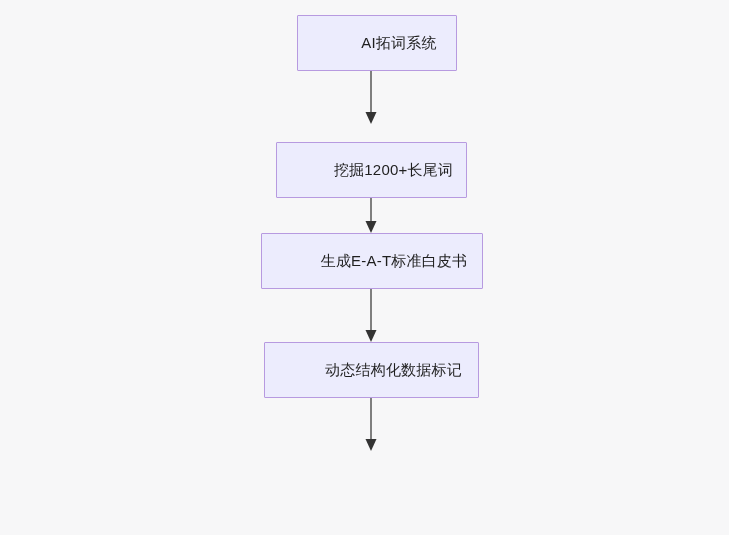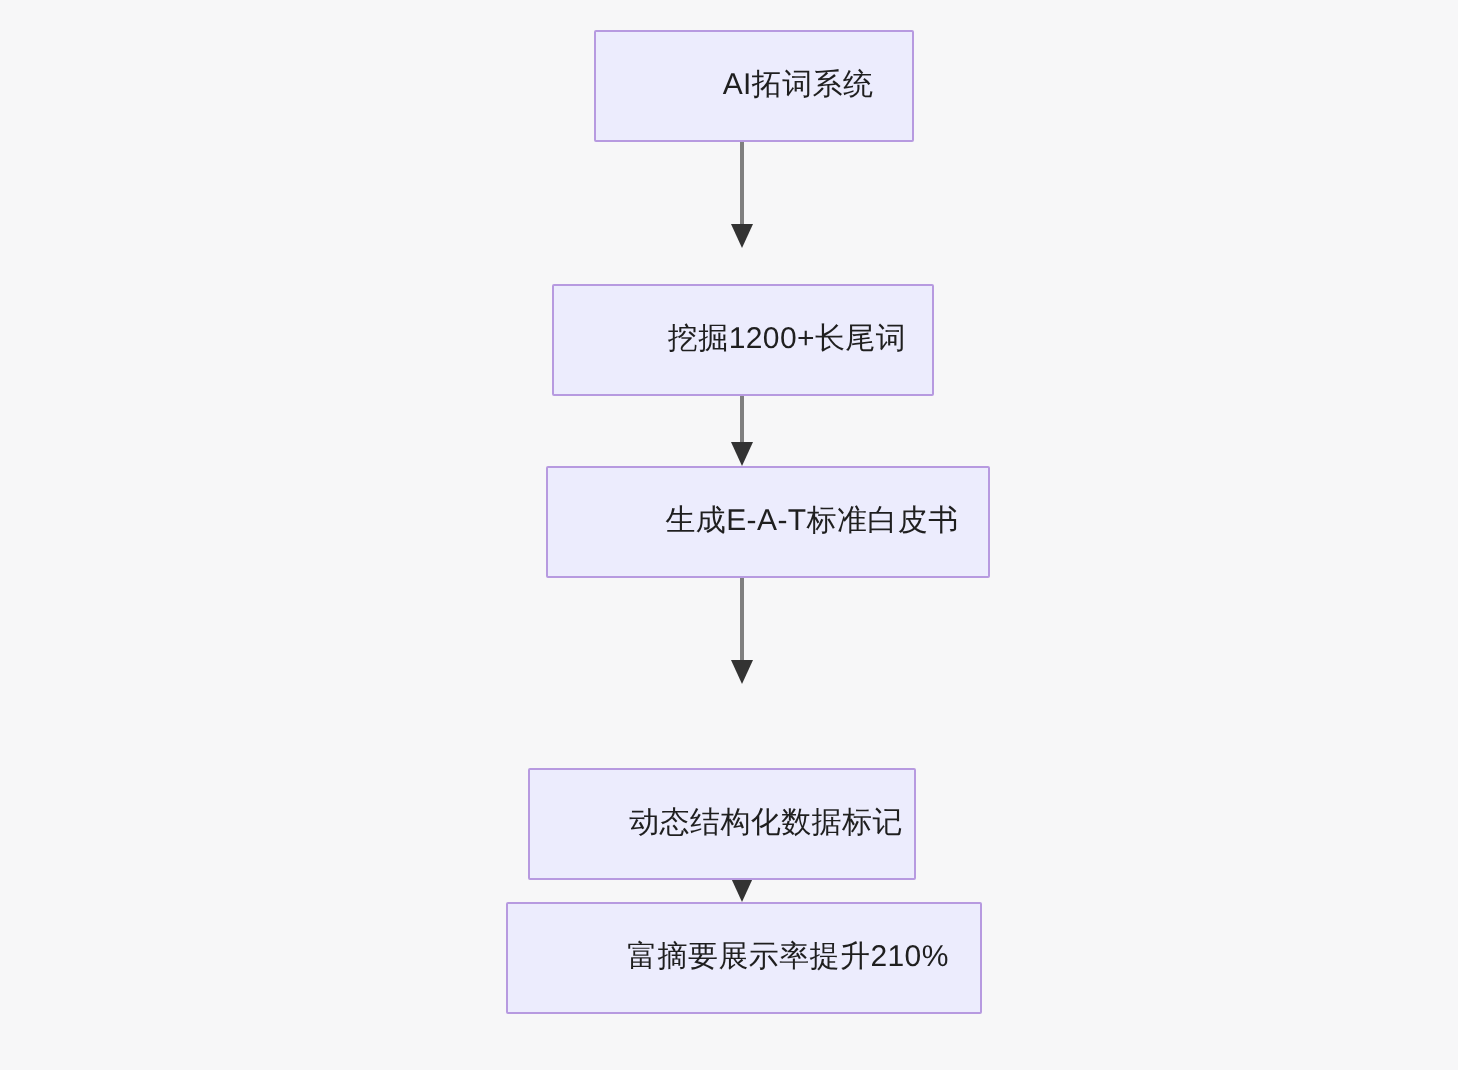--- a/index.html
+++ b/index.html
@@ -79,25 +79,22 @@
   </div>
 
   <div class="node" style="left:297px; top:15px; width:160px; height:56px;">
     <span class="node-label">AI拓词系统</span>
   </div>
 
   <div class="node" style="left:276px; top:124px; width:191px; height:56px;margin-top:18px;">
     <span class="node-label">挖掘1200+长尾词</span>
   </div>
 
-  <div class="node" style="left:261px; top:233px; width:222px; height:56px;margin-left:12px;">
+  <div class="node" style="left:261px; top:233px; width:222px; height:56px;">
     <span class="node-label">生成E-A-T标准白皮书</span>
   </div>
 
-  <div class="node" style="left:264px; top:342px; width:194px; height:56px;margin-top:42px;">
+  <div class="node" style="left:264px; top:342px; width:215px; height:56px;">
     <span class="node-label">动态结构化数据标记</span>
   </div>
 
-  <div class="node" style="left:253px; top:451px; width:238px; height:56px;">
-    <span class="node-label">富摘要展示率提升210%</span>
-  </div>
 
 </div>
 
 </body></html>

